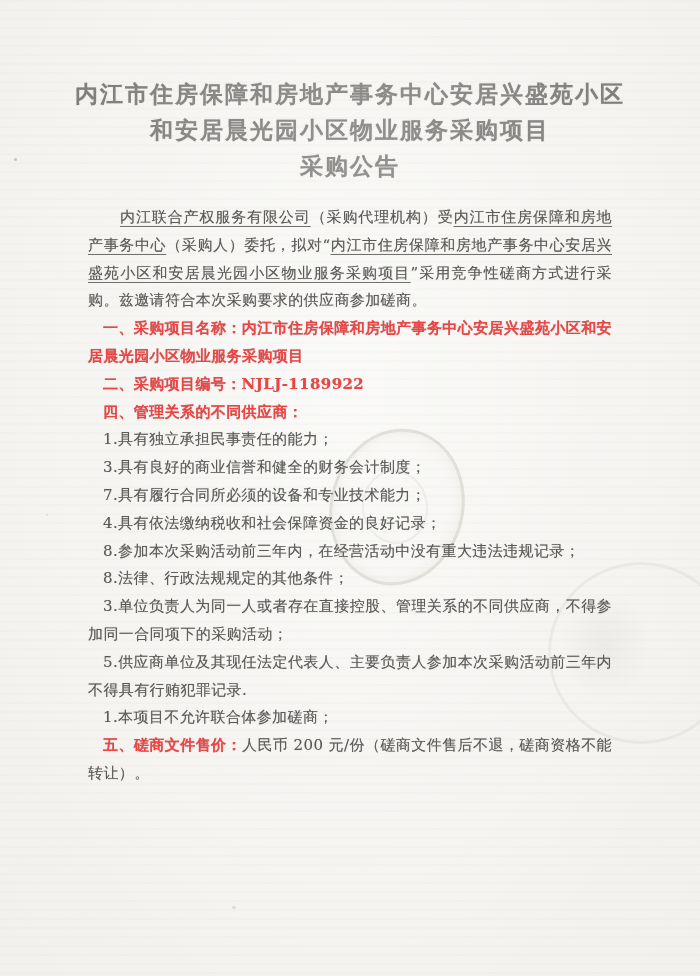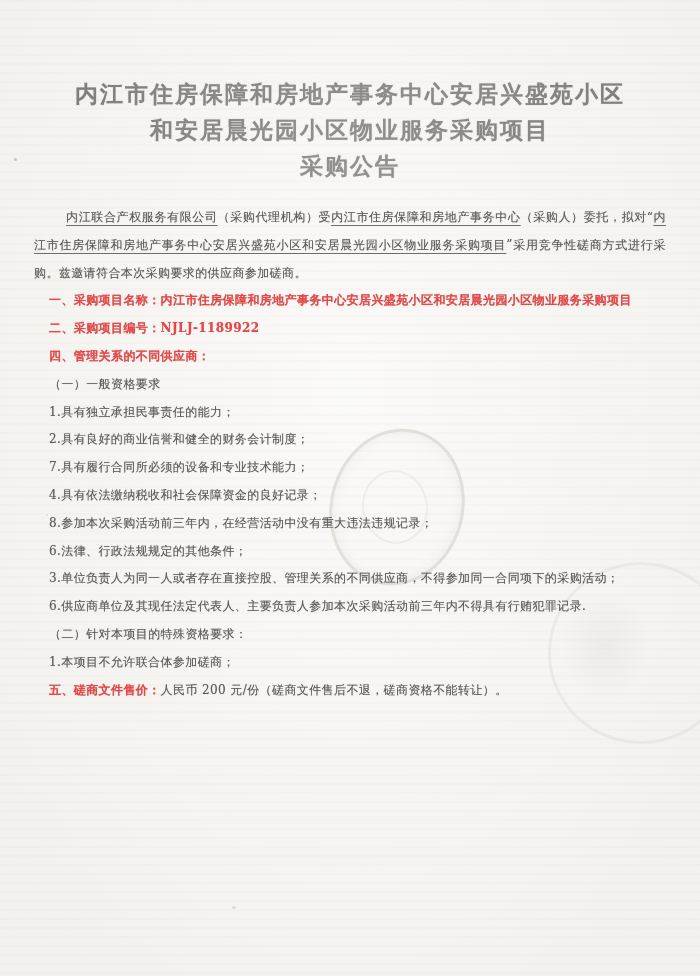--- a/index.html
+++ b/index.html
@@ -32,22 +32,22 @@
     text-align: center;
     font-size: 23px;
     font-weight: 700;
     letter-spacing: 2px;
     color: #6a6967;
     text-shadow: 0 0 1px rgba(105,104,102,0.45);
   }
   .title .tl { display: block; line-height: 36px; }
   .doc-body {
     position: relative;
-    margin: 0 34px;
-    font-size: 12px;
+    margin: 0 88px;
+    font-size: 15px;
     line-height: 27.8px;
     text-align: justify;
     letter-spacing: 0.4px;
     text-shadow: 0 0 0.7px rgba(92,91,89,0.5);
   }
   .para { margin: 0; text-indent: 15px; }
   .para.intro { text-indent: 32px; }
   .seg.bold { font-weight: 700; color: #ef4444; }
   .seg.u {
     text-decoration: underline;
@@ -111,27 +111,25 @@
     <span class="tl">内江市住房保障和房地产事务中心安居兴盛苑小区</span>
     <span class="tl">和安居晨光园小区物业服务采购项目</span>
     <span class="tl">采购公告</span>
   </h1>
 
   <div class="doc-body" id="doc-body">
       <p class="para intro"><span class="seg u">内江联合产权服务有限公司</span><span class="seg">（采购代理机构）受</span><span class="seg u">内江市住房保障和房地产事务中心</span><span class="seg">（采购人）委托，拟对“</span><span class="seg u">内江市住房保障和房地产事务中心安居兴盛苑小区和安居晨光园小区物业服务采购项目</span><span class="seg">”采用竞争性磋商方式进行采购。兹邀请符合本次采购要求的供应商参加磋商。</span></p>
       <p class="para item"><span class="seg bold">一、采购项目名称：内江市住房保障和房地产事务中心安居兴盛苑小区和安居晨光园小区物业服务采购项目</span></p>
       <p class="para item"><span class="seg bold">二、采购项目编号：NJLJ-1189922</span></p>
       <p class="para item"><span class="seg bold">四、管理关系的不同供应商：</span></p>
-      <p class="para item"><span class="seg">（一）一般资格要求</span></p>
       <p class="para item"><span class="seg">1.具有独立承担民事责任的能力；</span></p>
-      <p class="para item"><span class="seg">2.具有良好的商业信誉和健全的财务会计制度；</span></p>
+      <p class="para item"><span class="seg">3.具有良好的商业信誉和健全的财务会计制度；</span></p>
       <p class="para item"><span class="seg">7.具有履行合同所必须的设备和专业技术能力；</span></p>
       <p class="para item"><span class="seg">4.具有依法缴纳税收和社会保障资金的良好记录；</span></p>
       <p class="para item"><span class="seg">8.参加本次采购活动前三年内，在经营活动中没有重大违法违规记录；</span></p>
-      <p class="para item"><span class="seg">6.法律、行政法规规定的其他条件；</span></p>
+      <p class="para item"><span class="seg">8.法律、行政法规规定的其他条件；</span></p>
       <p class="para item"><span class="seg">3.单位负责人为同一人或者存在直接控股、管理关系的不同供应商，不得参加同一合同项下的采购活动；</span></p>
-      <p class="para item"><span class="seg">6.供应商单位及其现任法定代表人、主要负责人参加本次采购活动前三年内不得具有行贿犯罪记录.</span></p>
-      <p class="para item"><span class="seg">（二）针对本项目的特殊资格要求：</span></p>
+      <p class="para item"><span class="seg">5.供应商单位及其现任法定代表人、主要负责人参加本次采购活动前三年内不得具有行贿犯罪记录.</span></p>
       <p class="para item"><span class="seg">1.本项目不允许联合体参加磋商；</span></p>
       <p class="para item"><span class="seg bold">五、磋商文件售价：</span><span class="seg">人民币 200 元/份（磋商文件售后不退，磋商资格不能转让）。</span></p>
     </div>
 
 </div>
 
 </body></html>

